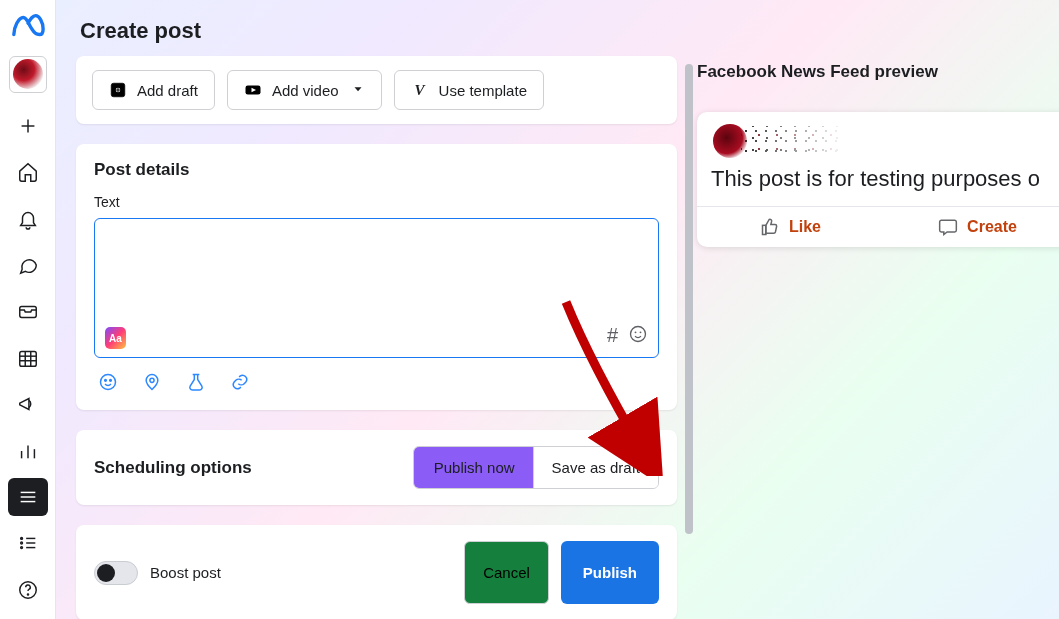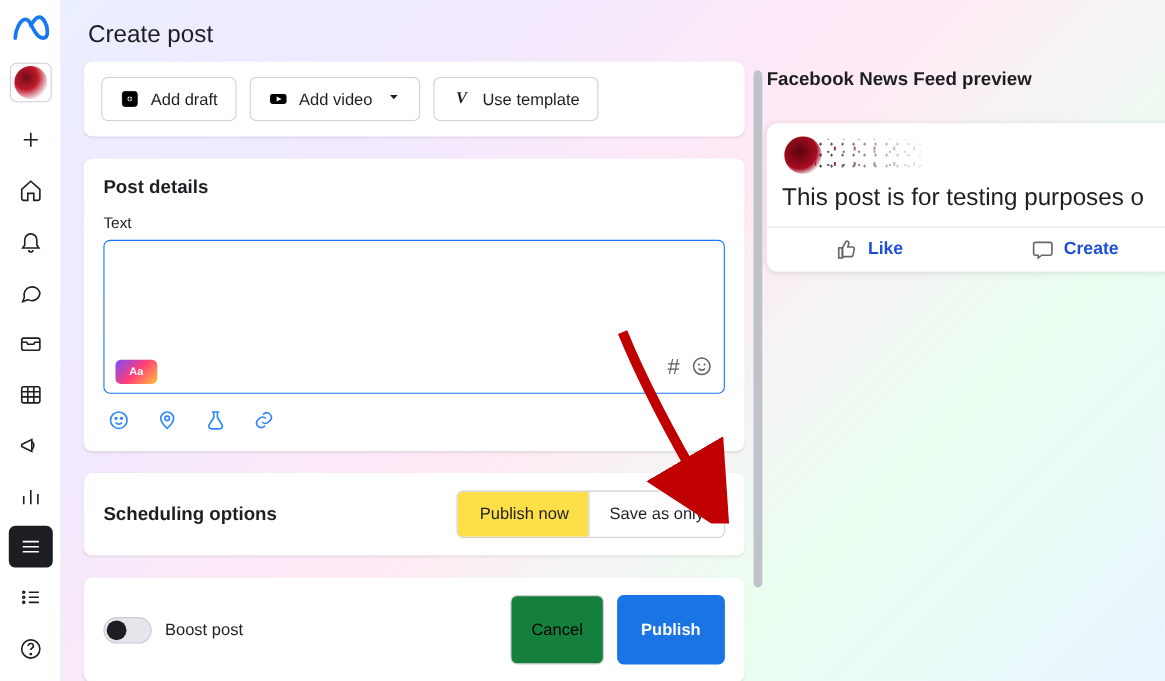--- a/index.html
+++ b/index.html
@@ -28,21 +28,21 @@
     width:40px;height:40px;display:flex;align-items:center;justify-content:center;
     border-radius:6px;cursor:pointer;color:#1c1e21;
   }
   .nav-icon svg{width:22px;height:22px;stroke:#1c1e21;stroke-width:1.6;fill:none;}
   .nav-icon.active{background:#1c1e21;}
   .nav-icon.active svg{stroke:#fff;}
   
   .main {
     flex:1; padding:12px 20px 24px 20px; overflow:hidden; display:flex; flex-direction:column;
   }
-  .page-title{font-size:22px;font-weight:400;color:#1c1e21;margin:6px 0 12px 4px;}
+  .page-title{font-size:22px;font-weight:700;color:#1c1e21;margin:6px 0 12px 4px;}
   .cards-wrap{display:flex;flex-direction:column;gap:20px;}
   .card{
     background:#fff;border-radius:8px;box-shadow:0 1px 2px rgba(0,0,0,.08);
     padding:16px 18px;
   }
   
   .media-row{display:flex;gap:12px;padding:0;}
   .btn-outline{
     display:flex;align-items:center;gap:10px;border:1px solid #ced0d4;border-radius:6px;
     padding:10px 16px;font-size:15px;color:#1c1e21;background:#fff;cursor:pointer;
@@ -50,35 +50,35 @@
   .btn-outline .mini{width:18px;height:18px;display:flex;align-items:center;justify-content:center;}
   .card-heading{font-size:17px;font-weight:700;margin-bottom:14px;color:#1c1e21;}
   .field-label{font-size:14px;color:#1c1e21;margin-bottom:8px;}
   .textarea-wrap{
     border:1px solid #1877f2;border-radius:6px;position:relative;padding:10px 12px 34px 12px;
     height:140px;
   }
   .textarea{
     width:100%;height:68px;resize:none;border:none;outline:none;font-size:15px;color:#1c1e21;
   }
-  .txt-ll{position:absolute;left:10px;bottom:8px;width:38px;height:22px;border-radius:5px;
+  .txt-ll{position:absolute;left:10px;bottom:8px;width:21px;height:22px;border-radius:5px;
     background:linear-gradient(135deg,#7b4dfd,#ff3d77,#ffc13d);display:flex;align-items:center;justify-content:center;
     font-size:10px;color:#fff;font-weight:700;cursor:pointer;}
   .txt-lr{position:absolute;right:10px;bottom:8px;display:flex;gap:10px;font-size:20px;color:#5e6065;}
   .txt-lr span{cursor:pointer;}
   .icon-row{display:flex;gap:22px;margin-top:14px;padding-left:4px;}
   .icon-row .ico{width:22px;height:22px;color:#1877f2;cursor:pointer;}
   .icon-row .ico svg{stroke:#2d88ff;fill:none;stroke-width:1.8;width:20px;height:20px;}
   
   .sched-row{display:flex;align-items:center;}
   .sched-row .card-heading{margin:0;}
   .seg{margin-left:auto;display:flex;border:1px solid #ced0d4;border-radius:6px;overflow:hidden;}
   .seg button{background:#fff;border:none;padding:12px 18px;font-size:15px;color:#1c1e21;cursor:pointer;border-left:1px solid #ced0d4;}
   .seg button:first-child{border-left:none;}
-  .seg button.active{background:#fde047;padding-left:20px;}
+  .seg button.active{background:#8b5cf6;padding-left:20px;}
   
   .footer-row{display:flex;align-items:center;}
   .toggle{width:44px;height:24px;border-radius:12px;background:#e4e6eb;border:1px solid #c9ccd1;position:relative;cursor:pointer;margin-right:12px;}
   .toggle .knob{width:18px;height:18px;border-radius:50%;background:#1c1e21;position:absolute;top:2px;left:2px;}
   .boost-label{font-size:15px;color:#1c1e21;}
   .footer-right{margin-left:auto;display:flex;gap:12px;}
   .btn-sec{border:1px solid #ced0d4;background:#15803d;padding:22px 18px;border-radius:6px;font-size:15px;cursor:pointer;}
   .btn-pri{background:#1b74e4;color:#fff;border:none;padding:22px 22px;border-radius:6px;font-size:15px;cursor:pointer;font-weight:600;}
   
   .scroll-hint{position:absolute;right:366px;top:64px;width:8px;height:470px;background:#bfc3c9;border-radius:4px;}
@@ -103,21 +103,21 @@
       radial-gradient(circle,#2b2b2b 1.2px,transparent 1.2px),
       radial-gradient(circle,#2b2b2b 1px,transparent 1px),
       radial-gradient(circle,#741018 1.4px,transparent 1.4px);
     background-size:10px 10px,14px 12px,18px 14px;
     background-position:0 0,5px 6px,9px 2px;
     mask-image:linear-gradient(to right,black,transparent 95%);
     -webkit-mask-image:linear-gradient(to right,black,transparent 95%);
   }
   .preview-text{font-size:22px;color:#1c1e21;padding:0 0 14px 14px;white-space:nowrap;}
   .preview-actions{display:flex;border-top:1px solid #e4e6eb;}
-  .pa{flex:1;display:flex;align-items:center;justify-content:center;gap:9px;padding:10px 0;color:#1d4ed8;font-size:16px;font-weight:600;cursor:pointer;}
+  .pa{flex:1;display:flex;align-items:center;justify-content:center;gap:9px;padding:10px 0;color:#c2410c;font-size:16px;font-weight:600;cursor:pointer;}
   .pa svg{width:20px;height:20px;fill:none;stroke:#65676b;stroke-width:1.8;}
   
   .arrow-svg{position:absolute;left:558px;top:296px;pointer-events:none;}
 </style>
 </head>
 <body>
 
 <div class="sidenav">
   <div class="meta-logo">
     <svg viewBox="0 0 36 36">
@@ -275,21 +275,21 @@
               <path d="M10 14a5 5 0 0 0 7 0l2-2a5 5 0 0 0-7-7l-1 1"></path>
               <path d="M14 10a5 5 0 0 0-7 0l-2 2a5 5 0 0 0 7 7l1-1"></path>
             </svg></div>
       </div>
     </div>
 
     <div class="card sched-row">
       <div class="card-heading">Scheduling options</div>
       <div class="seg">
         <button class="active">Publish now</button>
-        <button>Save as only</button>
+        <button>Save as draft</button>
       </div>
     </div>
 
     <div class="card footer-row">
       <div class="toggle">
           <div class="knob"></div>
         </div>
       <div class="boost-label">Boost post</div>
       <div class="footer-right">
         <button class="btn-sec">Cancel</button>

